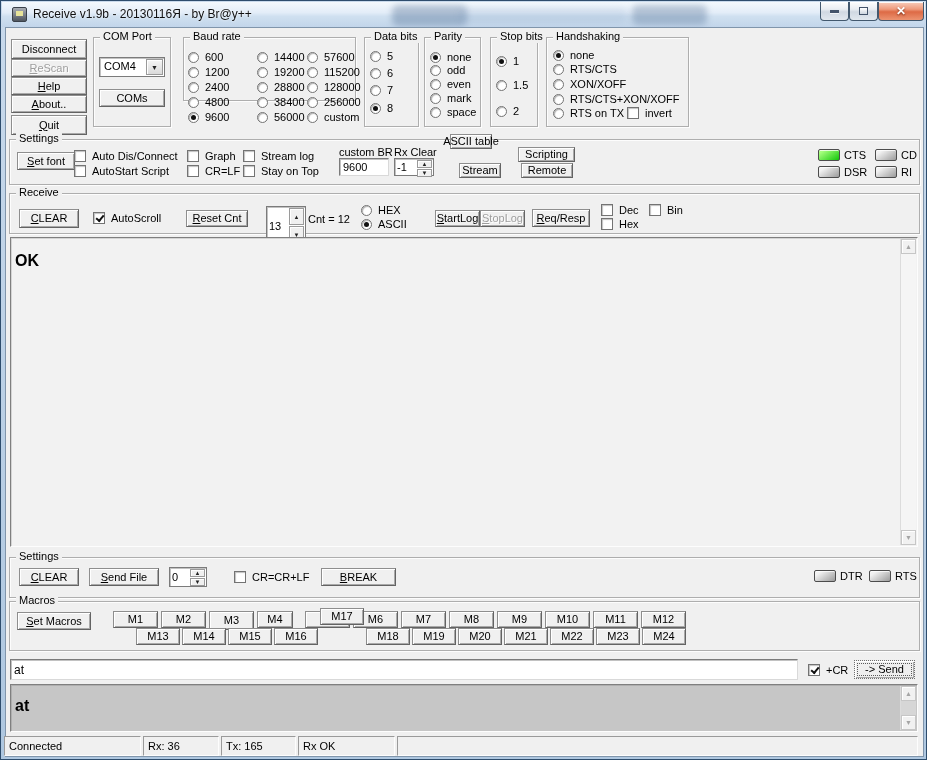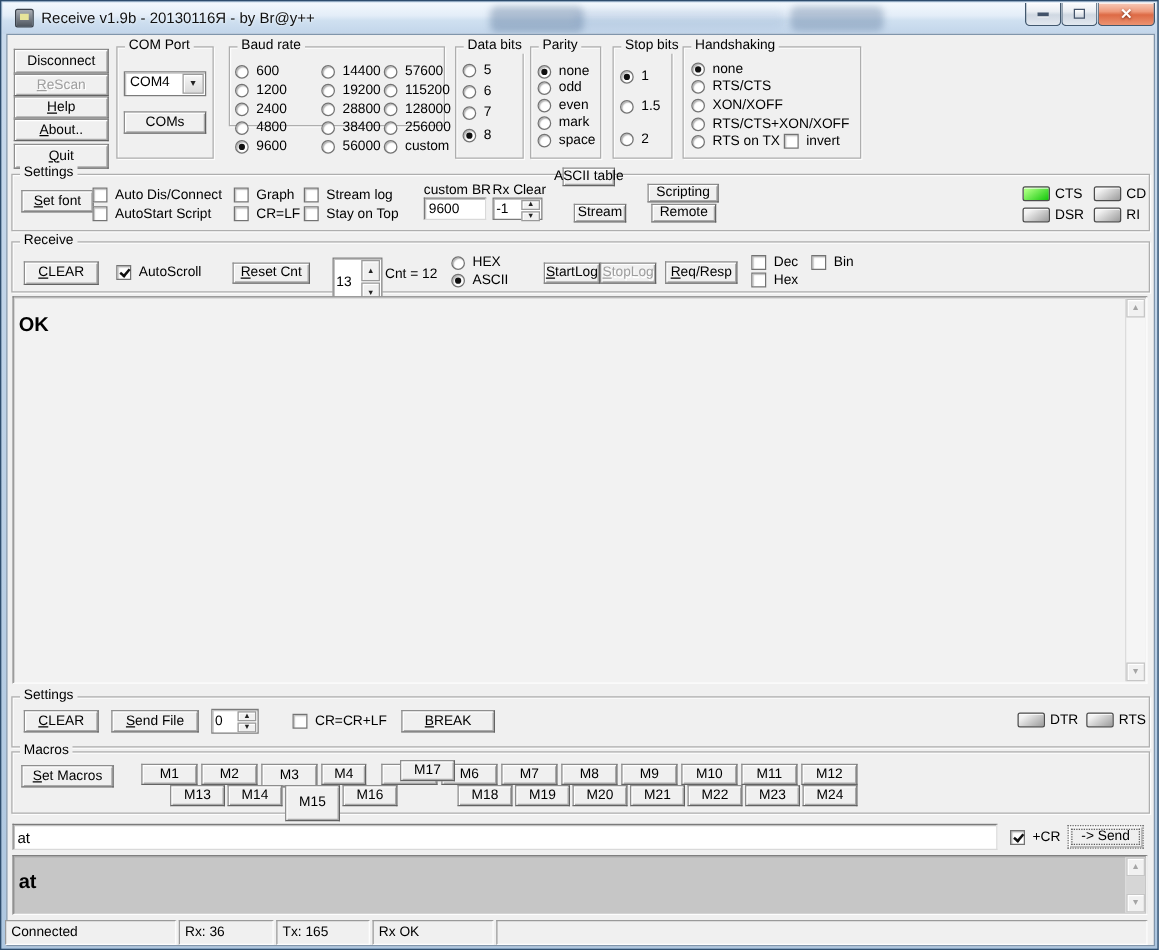--- a/index.html
+++ b/index.html
@@ -383,21 +383,21 @@
   <button class="btn" style="left:304px;top:610px;width:45px;height:17px">M5</button>
   <button class="btn" style="left:352px;top:610px;width:45px;height:17px">M6</button>
   <button class="btn" style="left:400px;top:610px;width:45px;height:17px">M7</button>
   <button class="btn" style="left:448px;top:610px;width:45px;height:17px">M8</button>
   <button class="btn" style="left:496px;top:610px;width:45px;height:17px">M9</button>
   <button class="btn" style="left:544px;top:610px;width:45px;height:17px">M10</button>
   <button class="btn" style="left:592px;top:610px;width:45px;height:17px">M11</button>
   <button class="btn" style="left:640px;top:610px;width:45px;height:17px">M12</button>
   <button class="btn" style="left:135px;top:627px;width:44px;height:17px">M13</button>
   <button class="btn" style="left:181px;top:627px;width:44px;height:17px">M14</button>
-  <button class="btn" style="left:227px;top:627px;width:44px;height:29px">M15</button>
+  <button class="btn" style="left:227px;top:627px;width:44px;height:17px">M15</button>
   <button class="btn" style="left:273px;top:627px;width:44px;height:17px">M16</button>
   <button class="btn" style="left:319px;top:607px;width:44px;height:17px">M17</button>
   <button class="btn" style="left:365px;top:627px;width:44px;height:17px">M18</button>
   <button class="btn" style="left:411px;top:627px;width:44px;height:17px">M19</button>
   <button class="btn" style="left:457px;top:627px;width:44px;height:17px">M20</button>
   <button class="btn" style="left:503px;top:627px;width:44px;height:17px">M21</button>
   <button class="btn" style="left:549px;top:627px;width:44px;height:17px">M22</button>
   <button class="btn" style="left:595px;top:627px;width:44px;height:17px">M23</button>
   <button class="btn" style="left:641px;top:627px;width:44px;height:17px">M24</button>
 

